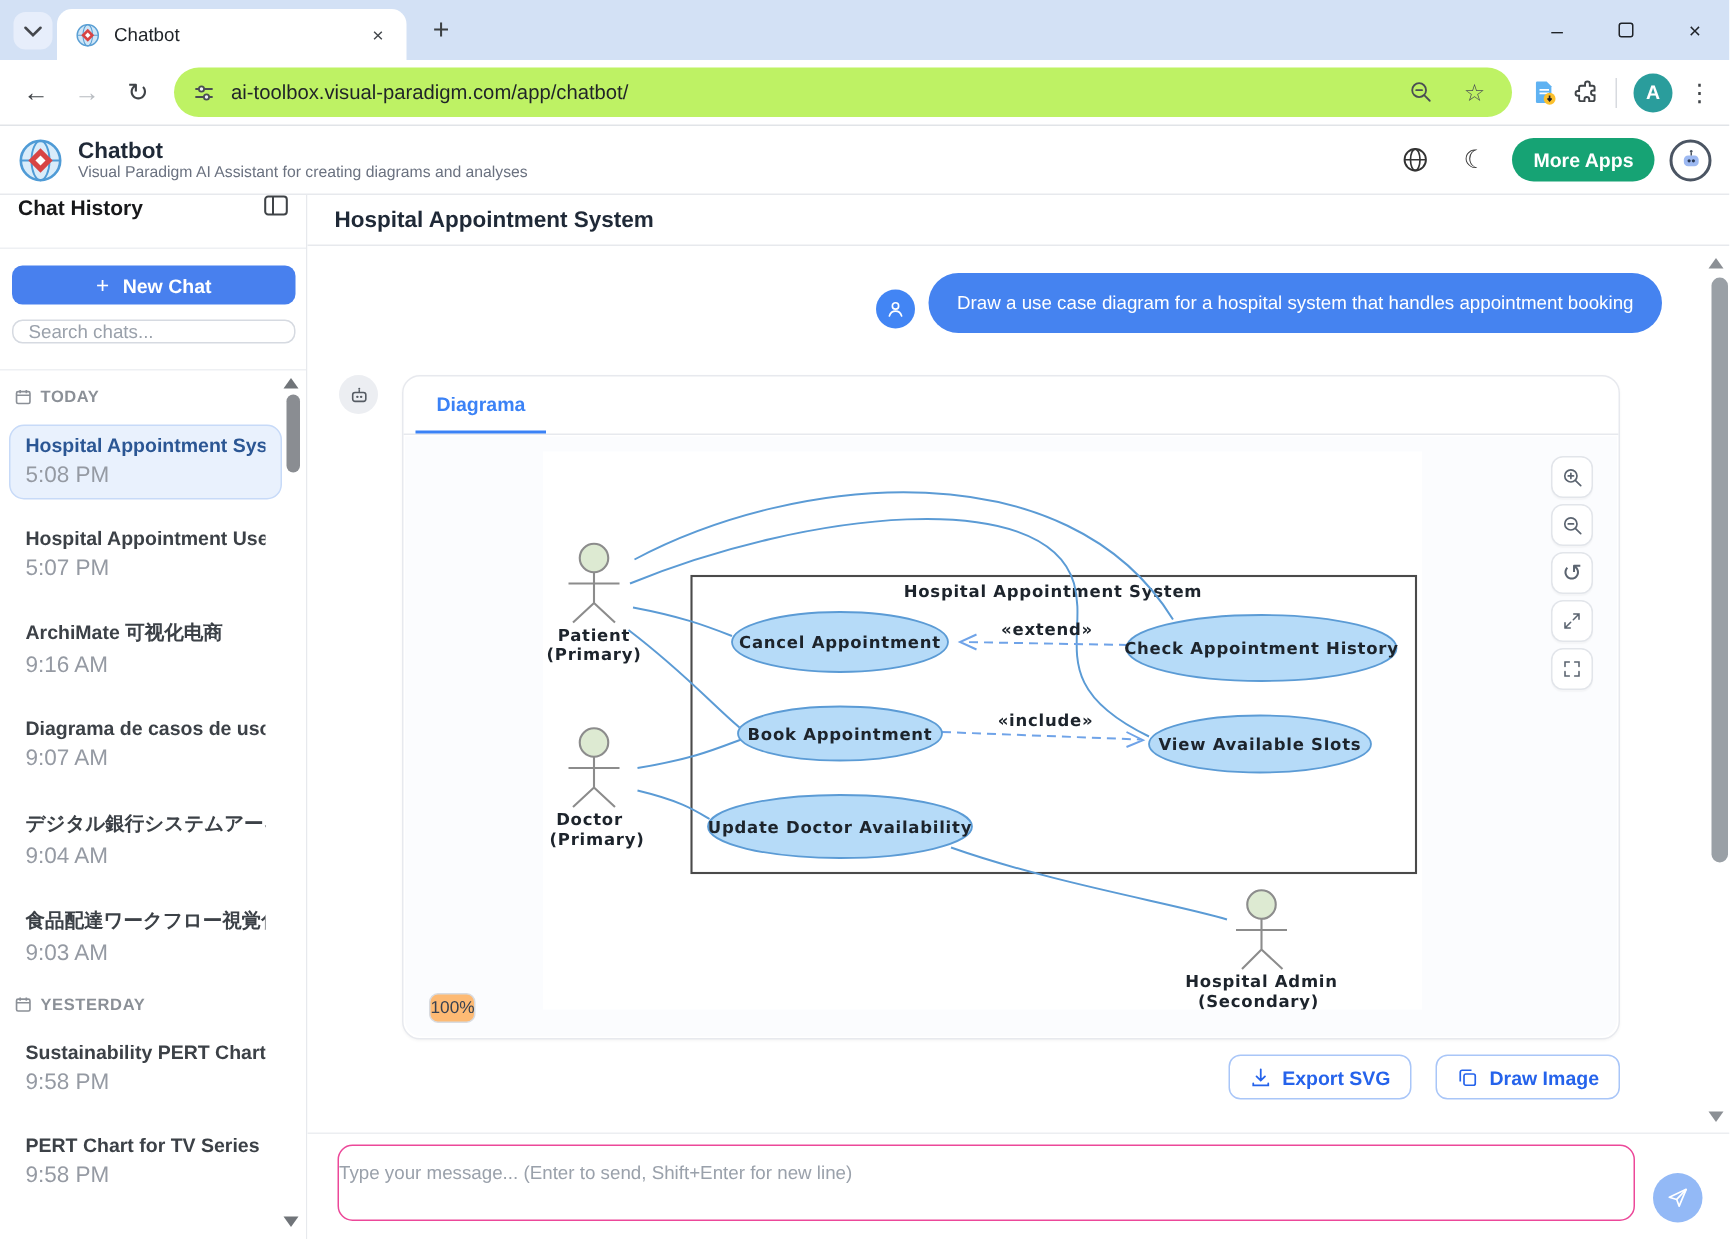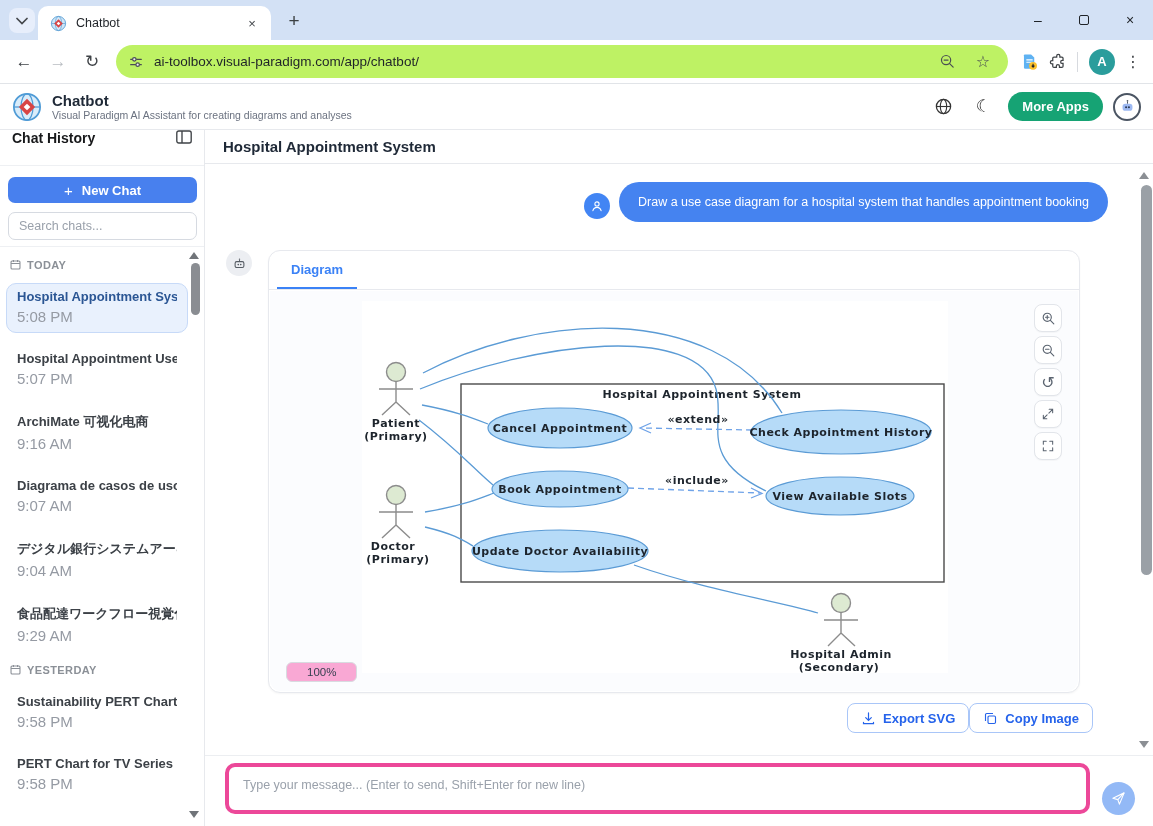--- a/index.html
+++ b/index.html
@@ -38,21 +38,21 @@
   .ah-icon { width:30px; height:30px; display:flex; align-items:center; justify-content:center; color:#333; font-size:17px; }
   .more-apps { background:#16a374; color:#fff; font-size:13px; font-weight:700; border:none; border-radius:16px; padding:7px 14px; }
   .bot-avatar { width:28px; height:28px; border-radius:50%; border:2px solid #4b5563; background:#fff; display:flex; align-items:center; justify-content:center; }
 
   
   .sidebar { position:absolute; top:130px; left:0; width:205px; bottom:0; background:#fff; border-right:1px solid #e7e9ed; }
   .sb-head { height:36px; border-bottom:1px solid #eef0f3; display:flex; align-items:flex-start; justify-content:space-between; padding:0 12px; }
   .sb-title { font-size:14px; font-weight:700; color:#17181a; }
   .newchat-btn { margin:11px 8px 9px; height:26px; width:189px; background:#4880ee; color:#fff; border:none; border-radius:7px; display:flex; align-items:center; justify-content:center; gap:9px; font-size:13px; font-weight:600; }
   .newchat-plus { font-size:15px; font-weight:400; }
-  .sb-search { margin:0 8px 10px; width:189px; height:28px; border:1px solid #d6dae1; border-radius:7px; padding:0 10px; font-size:12.5px; color:#3c4043; outline:none; font-family:inherit; }
+  .sb-search { margin:0 8px 10px; width:189px; height:16px; border:1px solid #d6dae1; border-radius:7px; padding:0 10px; font-size:12.5px; color:#3c4043; outline:none; font-family:inherit; }
   .sb-search::placeholder { color:#9aa1ab; }
   .sb-list { position:absolute; top:116px; bottom:0; left:0; width:204px; border-top:1px solid #eef0f3; padding:6px 16px 0 6px; overflow:hidden; }
   .section-head { display:flex; gap:6px; color:#8b9097; font-size:11px; font-weight:700; letter-spacing:.4px; margin:6px 4px 12px; }
   .chat-item { padding:5px 10px 7px; margin:0 0 12px; border:1px solid transparent; border-radius:10px; }
   .chat-item .ci-title { font-size:13px; font-weight:600; color:#3c4147; white-space:nowrap; overflow:hidden; }
   .chat-item .ci-time { font-size:15px; color:#959aa3; margin-top:4px; }
   .chat-item.selected { background:#e9f1fd; border-color:#c7daf8; }
   .chat-item.selected .ci-title { color:#2b5694; }
   .sb-scroll-up { position:absolute; right:5px; top:122px; width:0; height:0; border-left:5px solid transparent; border-right:5px solid transparent; border-bottom:7px solid #707479; }
   .sb-scroll-thumb { position:absolute; right:4px; top:133px; width:9px; height:52px; border-radius:5px; background:#8a8d92; }
@@ -73,31 +73,31 @@
   .card { position:absolute; left:63px; top:86px; width:812px; height:443px; background:#fff; border:1px solid #e7e9ee; border-radius:12px; box-shadow:0 1px 2px rgba(0,0,0,.04); }
   .tabs { height:39px; border-bottom:1px solid #e7e9ee; display:flex; padding:0 8px; }
   .tabitem { padding:0 14px; display:flex; align-items:center; font-size:13px; font-weight:600; color:#3f4753; border-bottom:2px solid transparent; }
   .tabitem.active { color:#3b82f6; border-bottom-color:#3b82f6; }
   .panel { position:absolute; top:40px; left:1px; right:1px; bottom:1px; background:#fbfcfe; border-radius:0 0 11px 11px; overflow:hidden; }
   .canvas { position:absolute; left:92px; top:10px; width:586px; height:372px; background:#fff; }
   .uml { font-family:"DejaVu Sans",sans-serif; }
   .uml text { fill:#1d242c; font-size:11px; font-weight:700; letter-spacing:.5px; }
   .zoomers { position:absolute; right:16px; top:13px; display:flex; flex-direction:column; gap:4px; }
   .zbtn { width:28px; height:28px; background:#fff; border:1px solid #e2e5ea; border-radius:8px; display:flex; align-items:center; justify-content:center; color:#5b6470; box-shadow:0 1px 1px rgba(0,0,0,.03); }
-  .zoom-badge { position:absolute; left:16px; bottom:9px; background:#f9a8d4; border:1px solid #d8dbe0; border-radius:6px; padding:3px 20px; font-size:11.5px; color:#374151; }
-
-  .actions { position:absolute; top:539px; left:76px; width:812px; display:flex; justify-content:flex-end; }
+  .zoom-badge { position:absolute; left:16px; bottom:9px; background:#fdba74; border:1px solid #d8dbe0; border-radius:6px; padding:3px 0; font-size:11.5px; color:#374151; }
+
+  .actions { position:absolute; top:539px; left:63px; width:812px; display:flex; justify-content:flex-end; gap:16px; }
   .act-btn { height:30px; background:#fff; border:1px solid #a9c6f8; border-radius:8px; color:#2563eb; font-size:13px; font-weight:600; display:flex; align-items:center; gap:7px; padding:0 13px; font-family:inherit; }
 
   .vscroll-up { position:absolute; right:4px; top:42px; width:0; height:0; border-left:5px solid transparent; border-right:5px solid transparent; border-bottom:7px solid #8b8f94; }
   .vscroll-thumb { position:absolute; right:1px; top:55px; width:11px; height:390px; border-radius:6px; background:#9aa0a6; }
   .vscroll-down { position:absolute; right:4px; bottom:78px; width:0; height:0; border-left:5px solid transparent; border-right:5px solid transparent; border-top:7px solid #8b8f94; }
 
   .composer { position:absolute; left:0; right:0; bottom:0; height:71px; background:#fff; border-top:1px solid #eceef1; }
-  .composer textarea { position:absolute; left:20px; top:7px; width:865px; height:51px; border:4px solid #ec4899; border-radius:10px; padding:11px 14px; font-size:12.5px; font-family:inherit; color:#3c4043; resize:none; outline:none; }
+  .composer textarea { position:absolute; left:20px; top:7px; width:865px; height:51px; border:1px solid #ec4899; border-radius:10px; padding:11px 0; font-size:12.5px; font-family:inherit; color:#3c4043; resize:none; outline:none; }
   .composer textarea::placeholder { color:#9aa1ab; }
   .send-btn { position:absolute; right:18px; top:26px; width:33px; height:33px; border-radius:50%; background:#93b9f6; border:none; display:flex; align-items:center; justify-content:center; }
 </style>
 </head>
 <body>
 
 <div class="tabstrip">
   <div class="tab-search-btn">
     <svg width="12" height="8" viewBox="0 0 12 8">
         <path d="M1 1.5 L6 6.5 L11 1.5" fill="none" stroke="#44474c" stroke-width="1.7" stroke-linecap="round"></path>
@@ -232,21 +232,21 @@
     <div class="chat-item">
       <div class="ci-title">Diagrama de casos de uso bi...</div>
       <div class="ci-time">9:07 AM</div>
     </div>
     <div class="chat-item">
       <div class="ci-title">デジタル銀行システムアーキ...</div>
       <div class="ci-time">9:04 AM</div>
     </div>
     <div class="chat-item">
       <div class="ci-title">食品配達ワークフロー視覚化</div>
-      <div class="ci-time">9:29 AM</div>
+      <div class="ci-time">9:03 AM</div>
     </div>
     <div class="section-head">
       <svg width="11" height="11" viewBox="0 0 16 16">
           <rect x="1.5" y="3" width="13" height="11.5" rx="1.5" fill="none" stroke="#8b9097" stroke-width="1.6"></rect>
           <path d="M1.5 6.5h13M5 1.5v3M11 1.5v3" stroke="#8b9097" stroke-width="1.6"></path>
         </svg>
       <span>YESTERDAY</span>
     </div>
     <div class="chat-item">
       <div class="ci-title">Sustainability PERT Chart</div>
@@ -284,21 +284,21 @@
           <rect x="5" y="9" width="14" height="9.5" rx="2.5" fill="none" stroke="#555b63" stroke-width="1.7"></rect>
           <circle cx="10" cy="13.7" r="1.3" fill="#555b63"></circle>
           <circle cx="14" cy="13.7" r="1.3" fill="#555b63"></circle>
           <path d="M12 9V6" stroke="#555b63" stroke-width="1.5"></path>
           <circle cx="12" cy="5" r="1.1" fill="#555b63"></circle>
         </svg>
     </div>
 
     <div class="card">
       <div class="tabs">
-        <div class="tabitem active">Diagram</div>
+        <div class="tabitem active">Diagrama</div>
       </div>
       <div class="panel">
         <div class="canvas">
           <svg class="uml" width="586" height="372" viewBox="0 0 586 372">
 
             <rect x="99" y="83" width="483" height="198" fill="#ffffff" stroke="#4a4a4a" stroke-width="1.4"></rect>
             <text x="340" y="97" text-anchor="middle" font-size="12" letter-spacing="2">Hospital Appointment System</text>
 
             <g stroke="#5b9bd5" stroke-width="1.3" fill="none">
               <path d="M 61 72 C 170 14, 350 -2, 420 112"></path>
@@ -399,21 +399,21 @@
         <svg width="15" height="15" viewBox="0 0 24 24" fill="none" stroke="#2563eb" stroke-width="1.9" stroke-linecap="round">
             <path d="M12 3v11M7.5 10.5 12 15l4.5-4.5M4 18v2.2h16V18"></path>
           </svg>
         <span>Export SVG</span>
       </button>
       <button class="act-btn">
         <svg width="15" height="15" viewBox="0 0 24 24" fill="none" stroke="#2563eb" stroke-width="1.8">
             <rect x="8" y="8" width="12" height="12" rx="2"></rect>
             <path d="M16 4H6a2 2 0 0 0-2 2v10"></path>
           </svg>
-        <span>Copy Image</span>
+        <span>Draw Image</span>
       </button>
     </div>
   </div>
 
   <div class="vscroll-up"></div>
   <div class="vscroll-thumb"></div>
   <div class="vscroll-down"></div>
 
   <div class="composer">
     <textarea placeholder="Type your message... (Enter to send, Shift+Enter for new line)" style=""></textarea>

